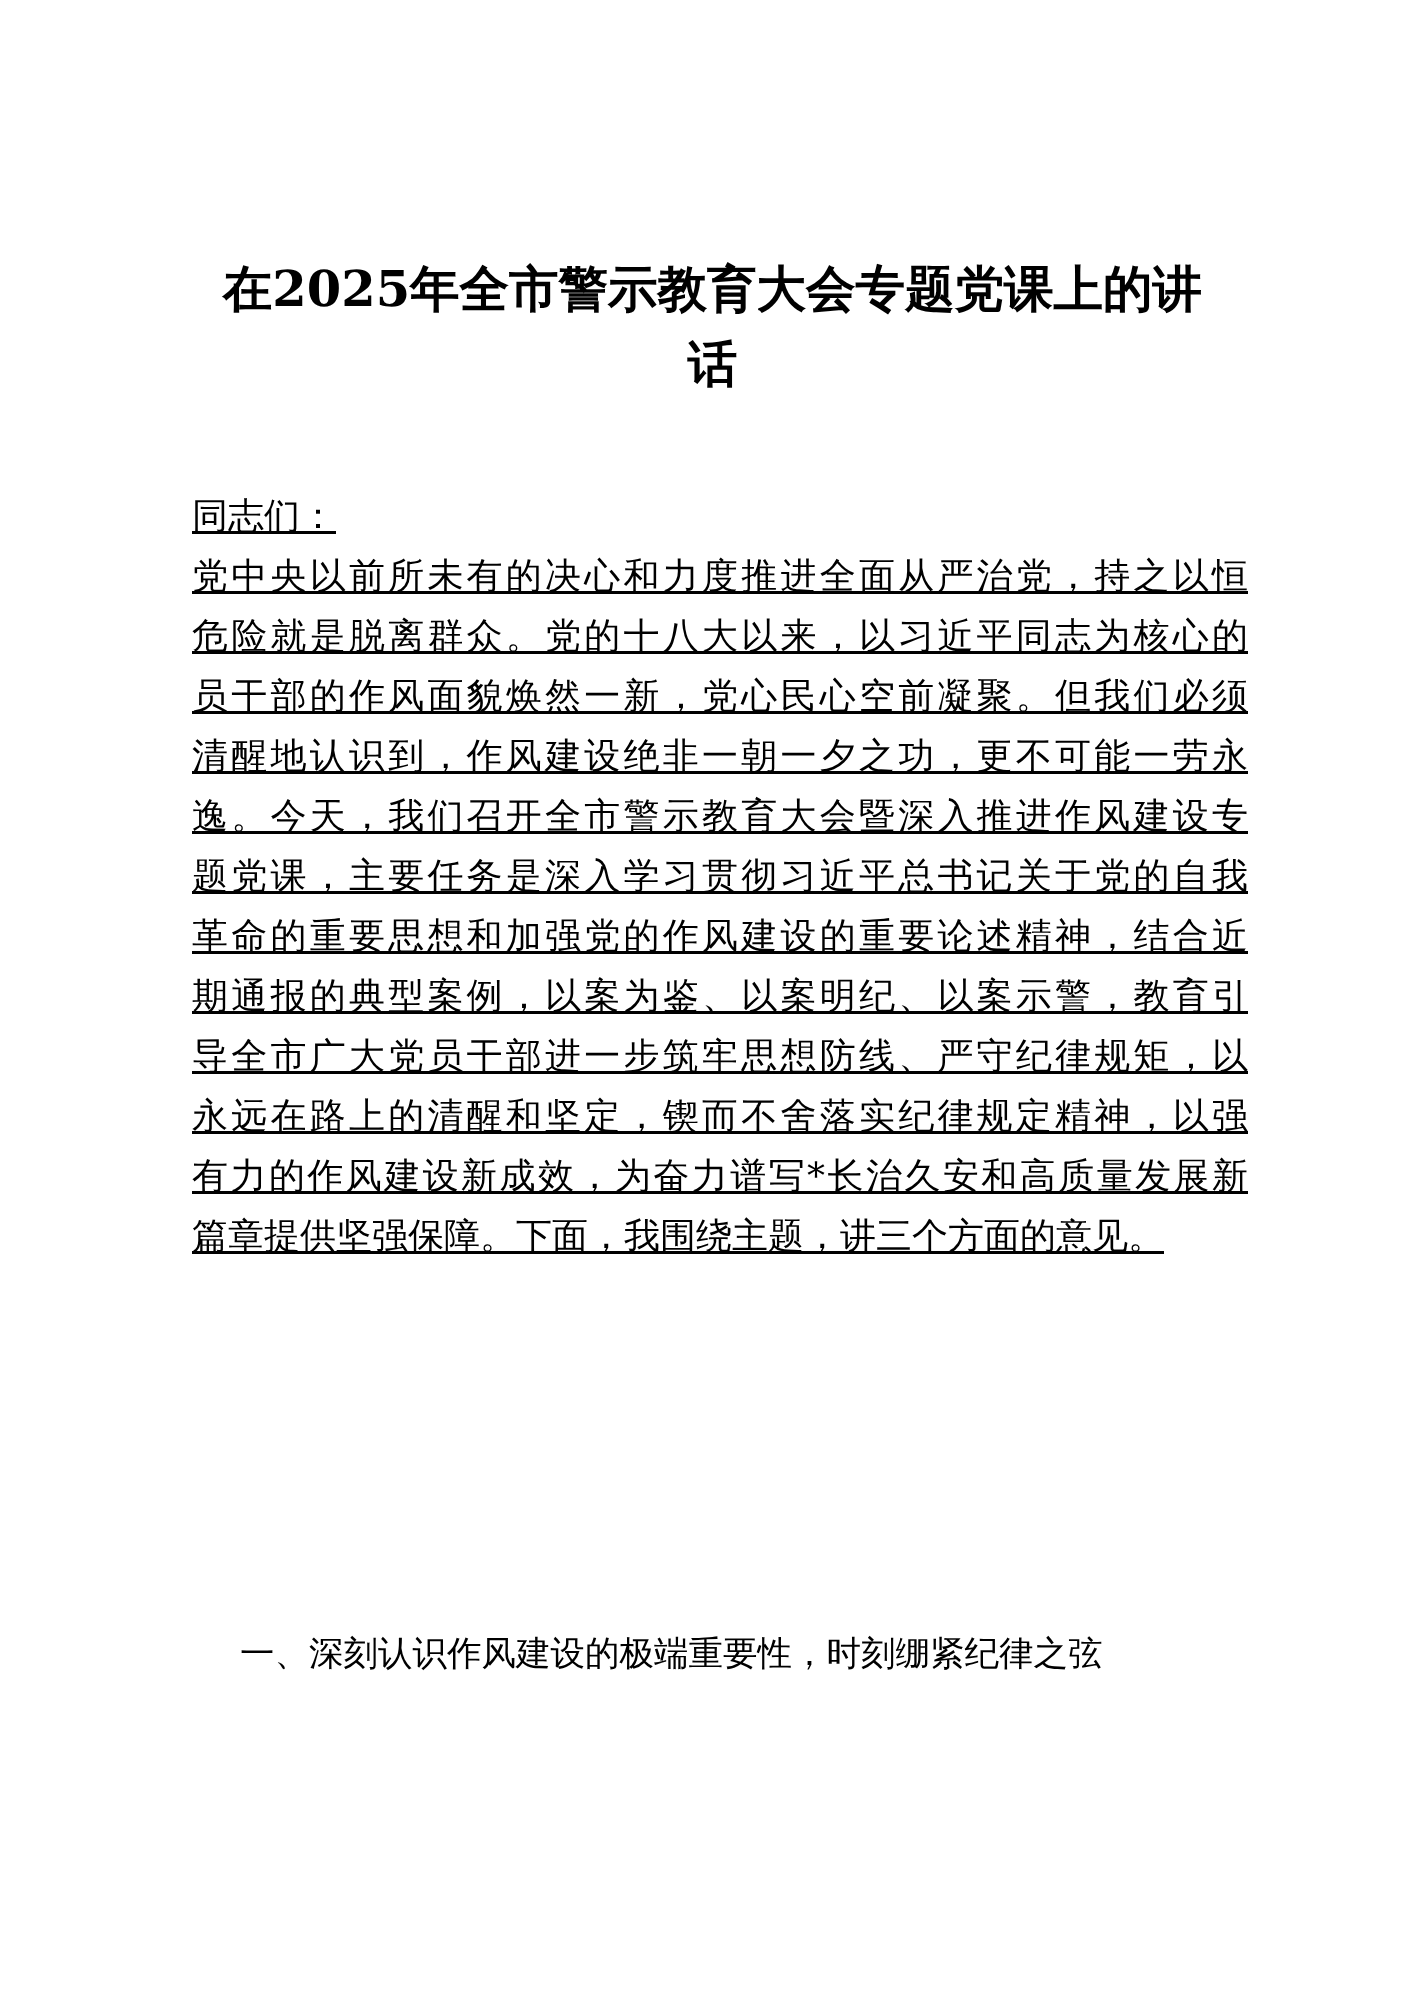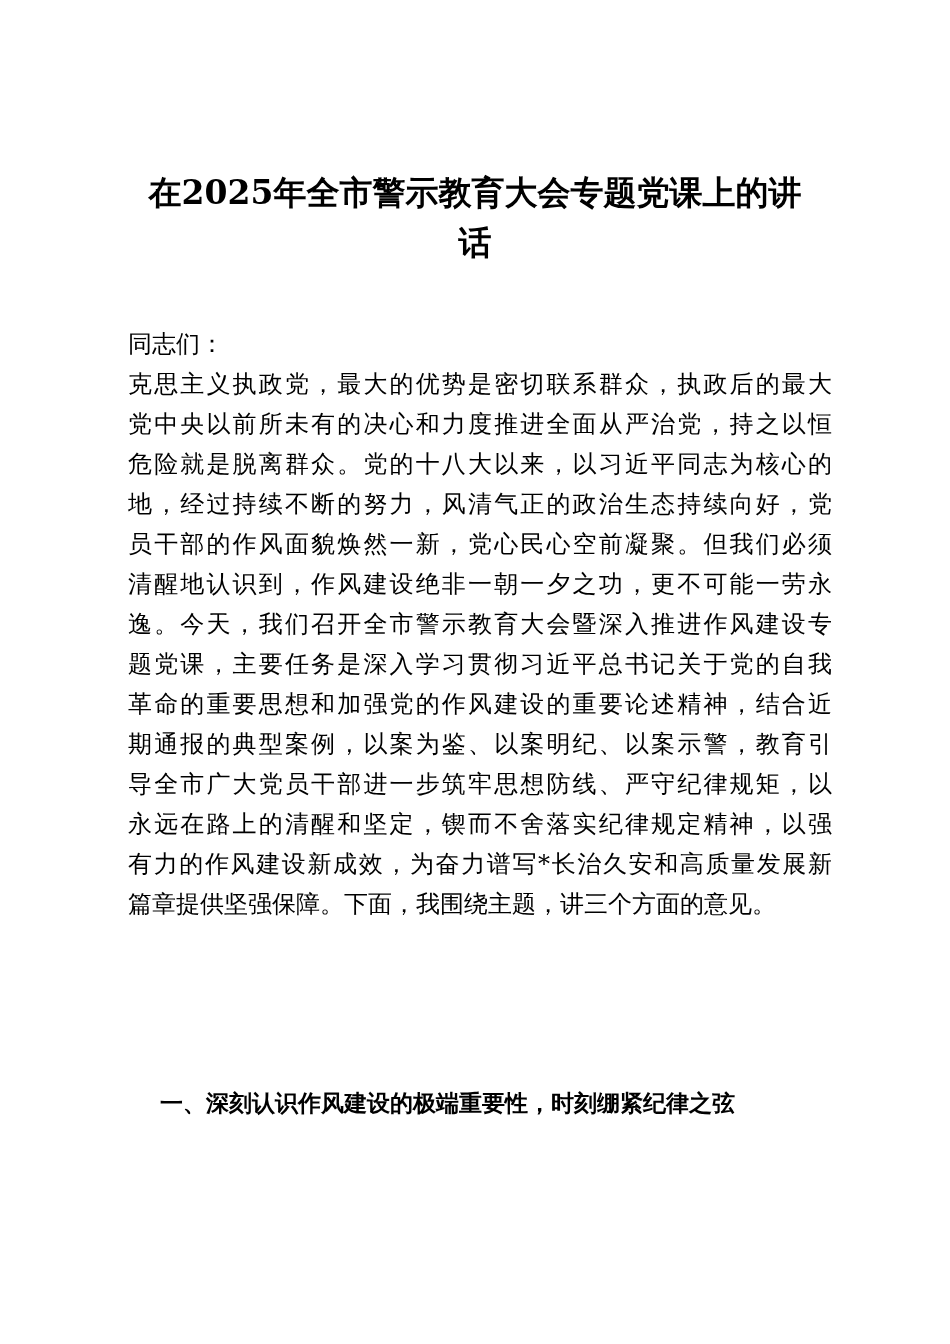--- a/index.html
+++ b/index.html
@@ -44,57 +44,56 @@
       top: 324px;
       font-size: 24px;
       line-height: 40px;
     }
     .body-text .line {
       display: block;
       white-space: nowrap;
       text-align: justify;
       text-align-last: justify;
       height: 40px;
+      text-decoration: underline;
     }
     .body-text .line.last {
       text-align-last: left;
     }
     .body-text .line.salutation {
       text-align-last: left;
     }
     .body-text .line.indent {
       padding-left: 30px;
     }
     .heading {
       position: absolute;
       left: 160px;
       top: 1083px;
       font-family: "DejaVu Sans", "Liberation Sans", sans-serif;
-      font-weight: bold;
+      font-weight: normal;
       font-size: 23px;
       line-height: 40px;
       white-space: nowrap;
     }
   </style>
 </head>
 <body>
 
 <div class="page">
 
   <div class="title">
     <span class="line">在2025年全市警示教育大会专题党课上的讲</span>
     <span class="line">话</span>
   </div>
 
   <div class="body-text">
     <span class="line salutation">同志们：</span>
-    <span class="line">克思主义执政党，最大的优势是密切联系群众，执政后的最大</span>
     <span class="line">党中央以前所未有的决心和力度推进全面从严治党，持之以恒</span>
     <span class="line">危险就是脱离群众。党的十八大以来，以习近平同志为核心的</span>
-    <span class="line">地，经过持续不断的努力，风清气正的政治生态持续向好，党</span>
     <span class="line">员干部的作风面貌焕然一新，党心民心空前凝聚。但我们必须</span>
     <span class="line">清醒地认识到，作风建设绝非一朝一夕之功，更不可能一劳永</span>
     <span class="line">逸。今天，我们召开全市警示教育大会暨深入推进作风建设专</span>
     <span class="line">题党课，主要任务是深入学习贯彻习近平总书记关于党的自我</span>
     <span class="line">革命的重要思想和加强党的作风建设的重要论述精神，结合近</span>
     <span class="line">期通报的典型案例，以案为鉴、以案明纪、以案示警，教育引</span>
     <span class="line">导全市广大党员干部进一步筑牢思想防线、严守纪律规矩，以</span>
     <span class="line">永远在路上的清醒和坚定，锲而不舍落实纪律规定精神，以强</span>
     <span class="line">有力的作风建设新成效，为奋力谱写*长治久安和高质量发展新</span>
     <span class="line last">篇章提供坚强保障。下面，我围绕主题，讲三个方面的意见。</span>

